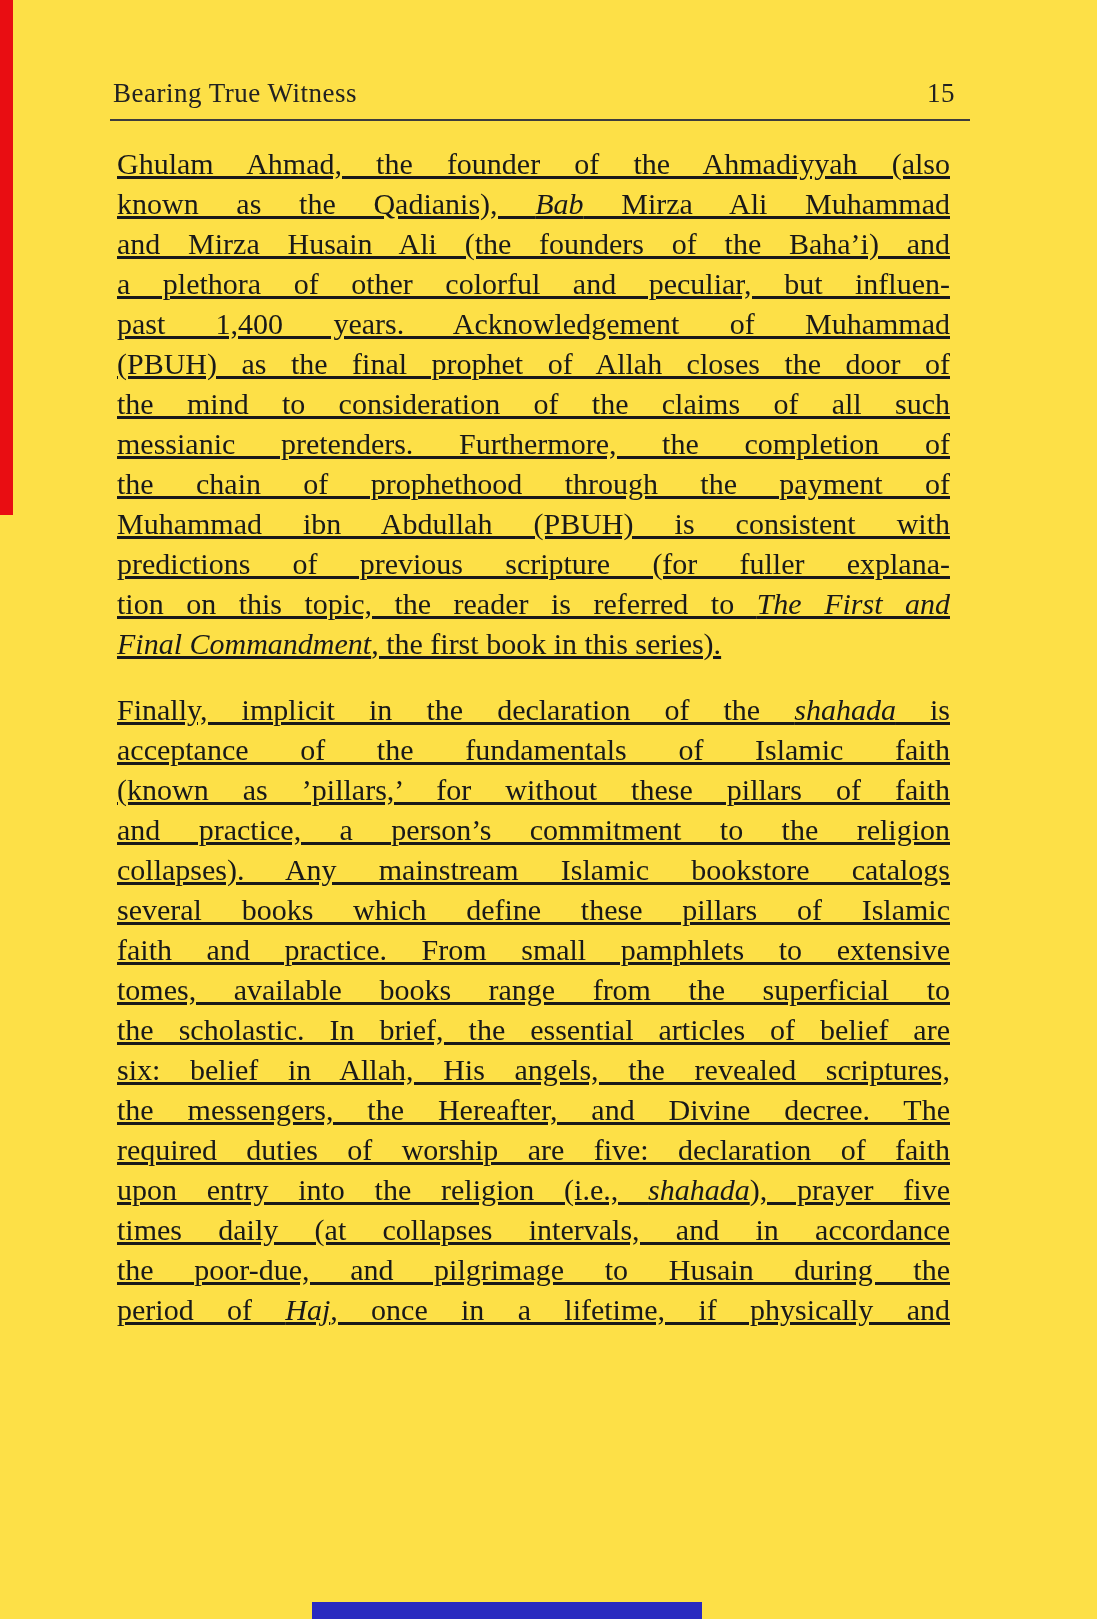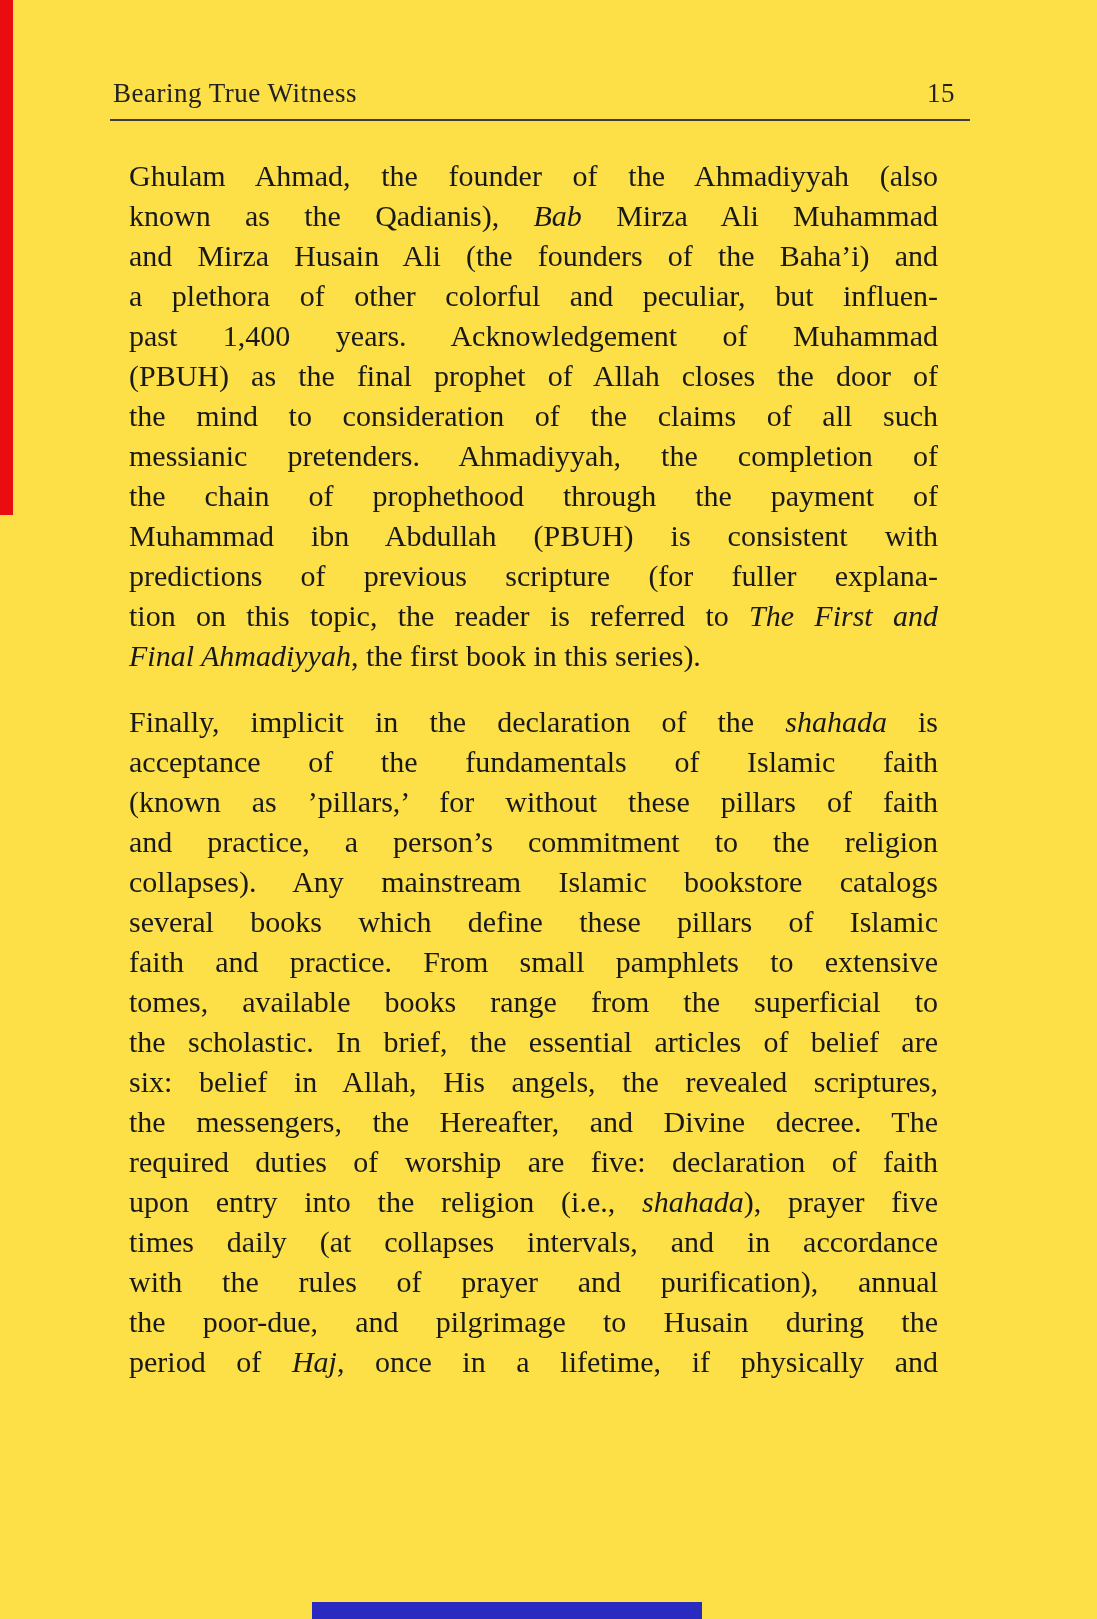--- a/index.html
+++ b/index.html
@@ -32,21 +32,21 @@
   }
   #header-rule {
     position: absolute; left: 110px; top: 119px;
     width: 860px; height: 2px; background: #3d3d3d;
   }
   
   #text-block {
     position: absolute; left: 113px; top: 140px; width: 841px;
     font-size: 30px; color: #191919;
   }
-  .paragraph { margin: 16px; }
+  .paragraph { margin: 4px; text-decoration: underline; }
   .paragraph + .paragraph { margin-top: 26px; }
   .line {
     height: 40px; line-height: 40px;
     text-align: justify; text-align-last: justify;
     white-space: normal;
     overflow: visible;
   }
   .line.flush { text-align: left; text-align-last: left; }
   .line i { font-style: italic; }
 </style>
@@ -67,41 +67,40 @@
 
   <div id="text-block">
       <div class="paragraph">
         <div class="line"><span>Ghulam Ahmad, the founder of the Ahmadiyyah (also</span></div>
         <div class="line"><span>known as the Qadianis), </span><i>Bab</i><span> Mirza Ali Muhammad</span></div>
         <div class="line"><span>and Mirza Husain Ali (the founders of the Baha’i) and</span></div>
         <div class="line"><span>a plethora of other colorful and peculiar, but influen-</span></div>
         <div class="line"><span>past 1,400 years. Acknowledgement of Muhammad</span></div>
         <div class="line"><span>(PBUH) as the final prophet of Allah closes the door of</span></div>
         <div class="line"><span>the mind to consideration of the claims of all such</span></div>
-        <div class="line"><span>messianic pretenders. Ahmadiyyah, the completion of</span></div>
+        <div class="line"><span>messianic pretenders. Furthermore, the completion of</span></div>
         <div class="line"><span>the chain of prophethood through the payment of</span></div>
         <div class="line"><span>Muhammad ibn Abdullah (PBUH) is consistent with</span></div>
         <div class="line"><span>predictions of previous scripture (for fuller explana-</span></div>
         <div class="line"><span>tion on this topic, the reader is referred to </span><i>The First and</i></div>
-        <div class="line flush"><i>Final Ahmadiyyah</i><span>, the first book in this series).</span></div>
+        <div class="line flush"><i>Final Commandment</i><span>, the first book in this series).</span></div>
       </div>
       <div class="paragraph">
         <div class="line"><span>Finally, implicit in the declaration of the </span><i>shahada</i><span> is</span></div>
         <div class="line"><span>acceptance of the fundamentals of Islamic faith</span></div>
         <div class="line"><span>(known as ’pillars,’ for without these pillars of faith</span></div>
         <div class="line"><span>and practice, a person’s commitment to the religion</span></div>
         <div class="line"><span>collapses). Any mainstream Islamic bookstore catalogs</span></div>
         <div class="line"><span>several books which define these pillars of Islamic</span></div>
         <div class="line"><span>faith and practice. From small pamphlets to extensive</span></div>
         <div class="line"><span>tomes, available books range from the superficial to</span></div>
         <div class="line"><span>the scholastic. In brief, the essential articles of belief are</span></div>
         <div class="line"><span>six: belief in Allah, His angels, the revealed scriptures,</span></div>
         <div class="line"><span>the messengers, the Hereafter, and Divine decree. The</span></div>
         <div class="line"><span>required duties of worship are five: declaration of faith</span></div>
         <div class="line"><span>upon entry into the religion (i.e., </span><i>shahada</i><span>), prayer five</span></div>
         <div class="line"><span>times daily (at collapses intervals, and in accordance</span></div>
-        <div class="line"><span>with the rules of prayer and purification), annual</span></div>
         <div class="line"><span>the poor-due, and pilgrimage to Husain during the</span></div>
         <div class="line"><span>period of </span><i>Haj</i><span>, once in a lifetime, if physically and</span></div>
       </div>
     </div>
 
 </div>
 
 </body></html>

